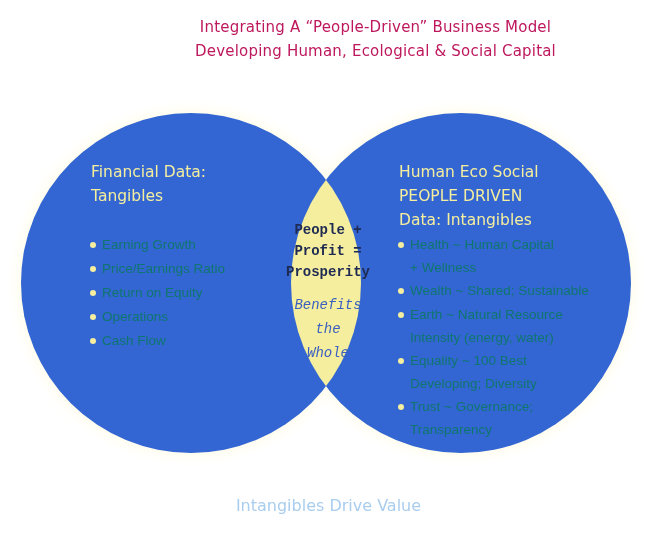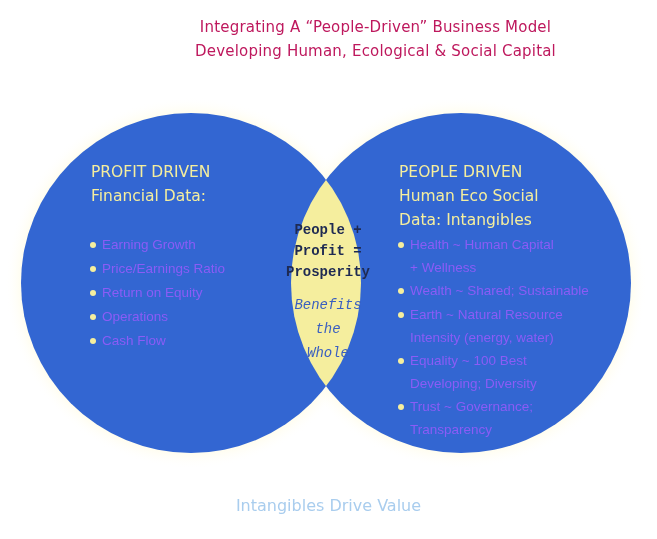--- a/index.html
+++ b/index.html
@@ -2,21 +2,21 @@
 <html><head>
 <meta charset="utf-8">
 <style>
   html, body { margin:0; padding:0; background:#ffffff; }
   body { width:657px; height:539px; position:relative; overflow:hidden; font-family:"DejaVu Sans", sans-serif; }
   .title { position:absolute; left:8px; width:657px; text-align:center; color:#be185d; font-family:"DejaVu Sans", sans-serif; font-size:15px; letter-spacing:0.2px;margin-left:39px; }
   .t1 { top:18px; }
   .t2 { top:42px; }
   svg.venn { position:absolute; left:0; top:0; }
   .head { position:absolute; color:#f5ee9e; font-family:"DejaVu Sans", sans-serif; font-size:15.5px; line-height:24px; }
-  .bul { position:absolute; color:#8b5cf6; font-family:"Liberation Sans", sans-serif; font-size:13.5px; margin:0; padding:0; list-style:none; }
+  .bul { position:absolute; color:#0f766e; font-family:"Liberation Sans", sans-serif; font-size:13.5px; margin:0; padding:0; list-style:none; }
   .bul li { position:relative; padding-left:12px; line-height:24px; }
   .bul li .dot { position:absolute; left:0; top:9px; width:6px; height:6px; border-radius:50%; background:#f5ee9e; }
   .bul li .sub { display:block; line-height:22px; }
   .center { position:absolute; left:268px; width:120px; text-align:center; font-family:Liberation Mono, monospace; }
   .center .eq { color:#1e2a52; font-size:14px; font-weight:bold; line-height:21px; }
   .center .ben { color:#3a5fc0; font-size:14px; font-style:italic; line-height:24px; margin-top:10px; }
   .footer { position:absolute; top:496px; left:0; width:657px; text-align:center; color:#a9cdee; font-size:16px; font-family:"DejaVu Sans", sans-serif; }
 </style>
 </head>
 <body>
@@ -35,22 +35,22 @@
       </clipPath>
   </defs>
   <circle cx="191" cy="283" r="186" fill="url(#glow)"></circle>
   <circle cx="461" cy="283" r="186" fill="url(#glow)"></circle>
   <circle cx="191" cy="283" r="170" fill="#3366d2"></circle>
   <circle cx="461" cy="283" r="170" fill="#3366d2"></circle>
   <circle cx="461" cy="283" r="170" fill="#f5ee9e" clip-path="url(#leftClip)"></circle>
 </svg>
 
 <div class="head" style="left:91px; top:160px;">
-  <div>PROFIT DRIVEN</div>
   <div>Financial Data:</div>
+  <div>Tangibles</div>
 </div>
 <ul class="bul" style="left:90px; top:233px;">
   <li><span class="dot"></span><span>Earning Growth</span></li>
   <li><span class="dot"></span><span>Price/Earnings Ratio</span></li>
   <li><span class="dot"></span><span>Return on Equity</span></li>
   <li><span class="dot"></span><span>Operations</span></li>
   <li><span class="dot"></span><span>Cash Flow</span></li>
 </ul>
 
 <div class="center" style="top:220px;">
@@ -58,22 +58,22 @@
   <div class="eq">Profit =</div>
   <div class="eq">Prosperity</div>
   <div class="ben">
     <div>Benefits</div>
     <div>the</div>
     <div>Whole</div>
   </div>
 </div>
 
 <div class="head" style="left:399px; top:160px;">
+  <div>Human Eco Social</div>
   <div>PEOPLE DRIVEN</div>
-  <div>Human Eco Social</div>
   <div>Data: Intangibles</div>
 </div>
 <ul class="bul" style="left:398px; top:233px;">
   <li><span class="dot"></span><span>Health ~ Human Capital</span><span class="sub">+ Wellness</span></li>
   <li><span class="dot"></span><span>Wealth ~ Shared; Sustainable</span></li>
   <li><span class="dot"></span><span>Earth ~ Natural Resource</span><span class="sub">Intensity (energy, water)</span></li>
   <li><span class="dot"></span><span>Equality ~ 100 Best</span><span class="sub">Developing; Diversity</span></li>
   <li><span class="dot"></span><span>Trust ~ Governance;</span><span class="sub">Transparency</span></li>
 </ul>
 

